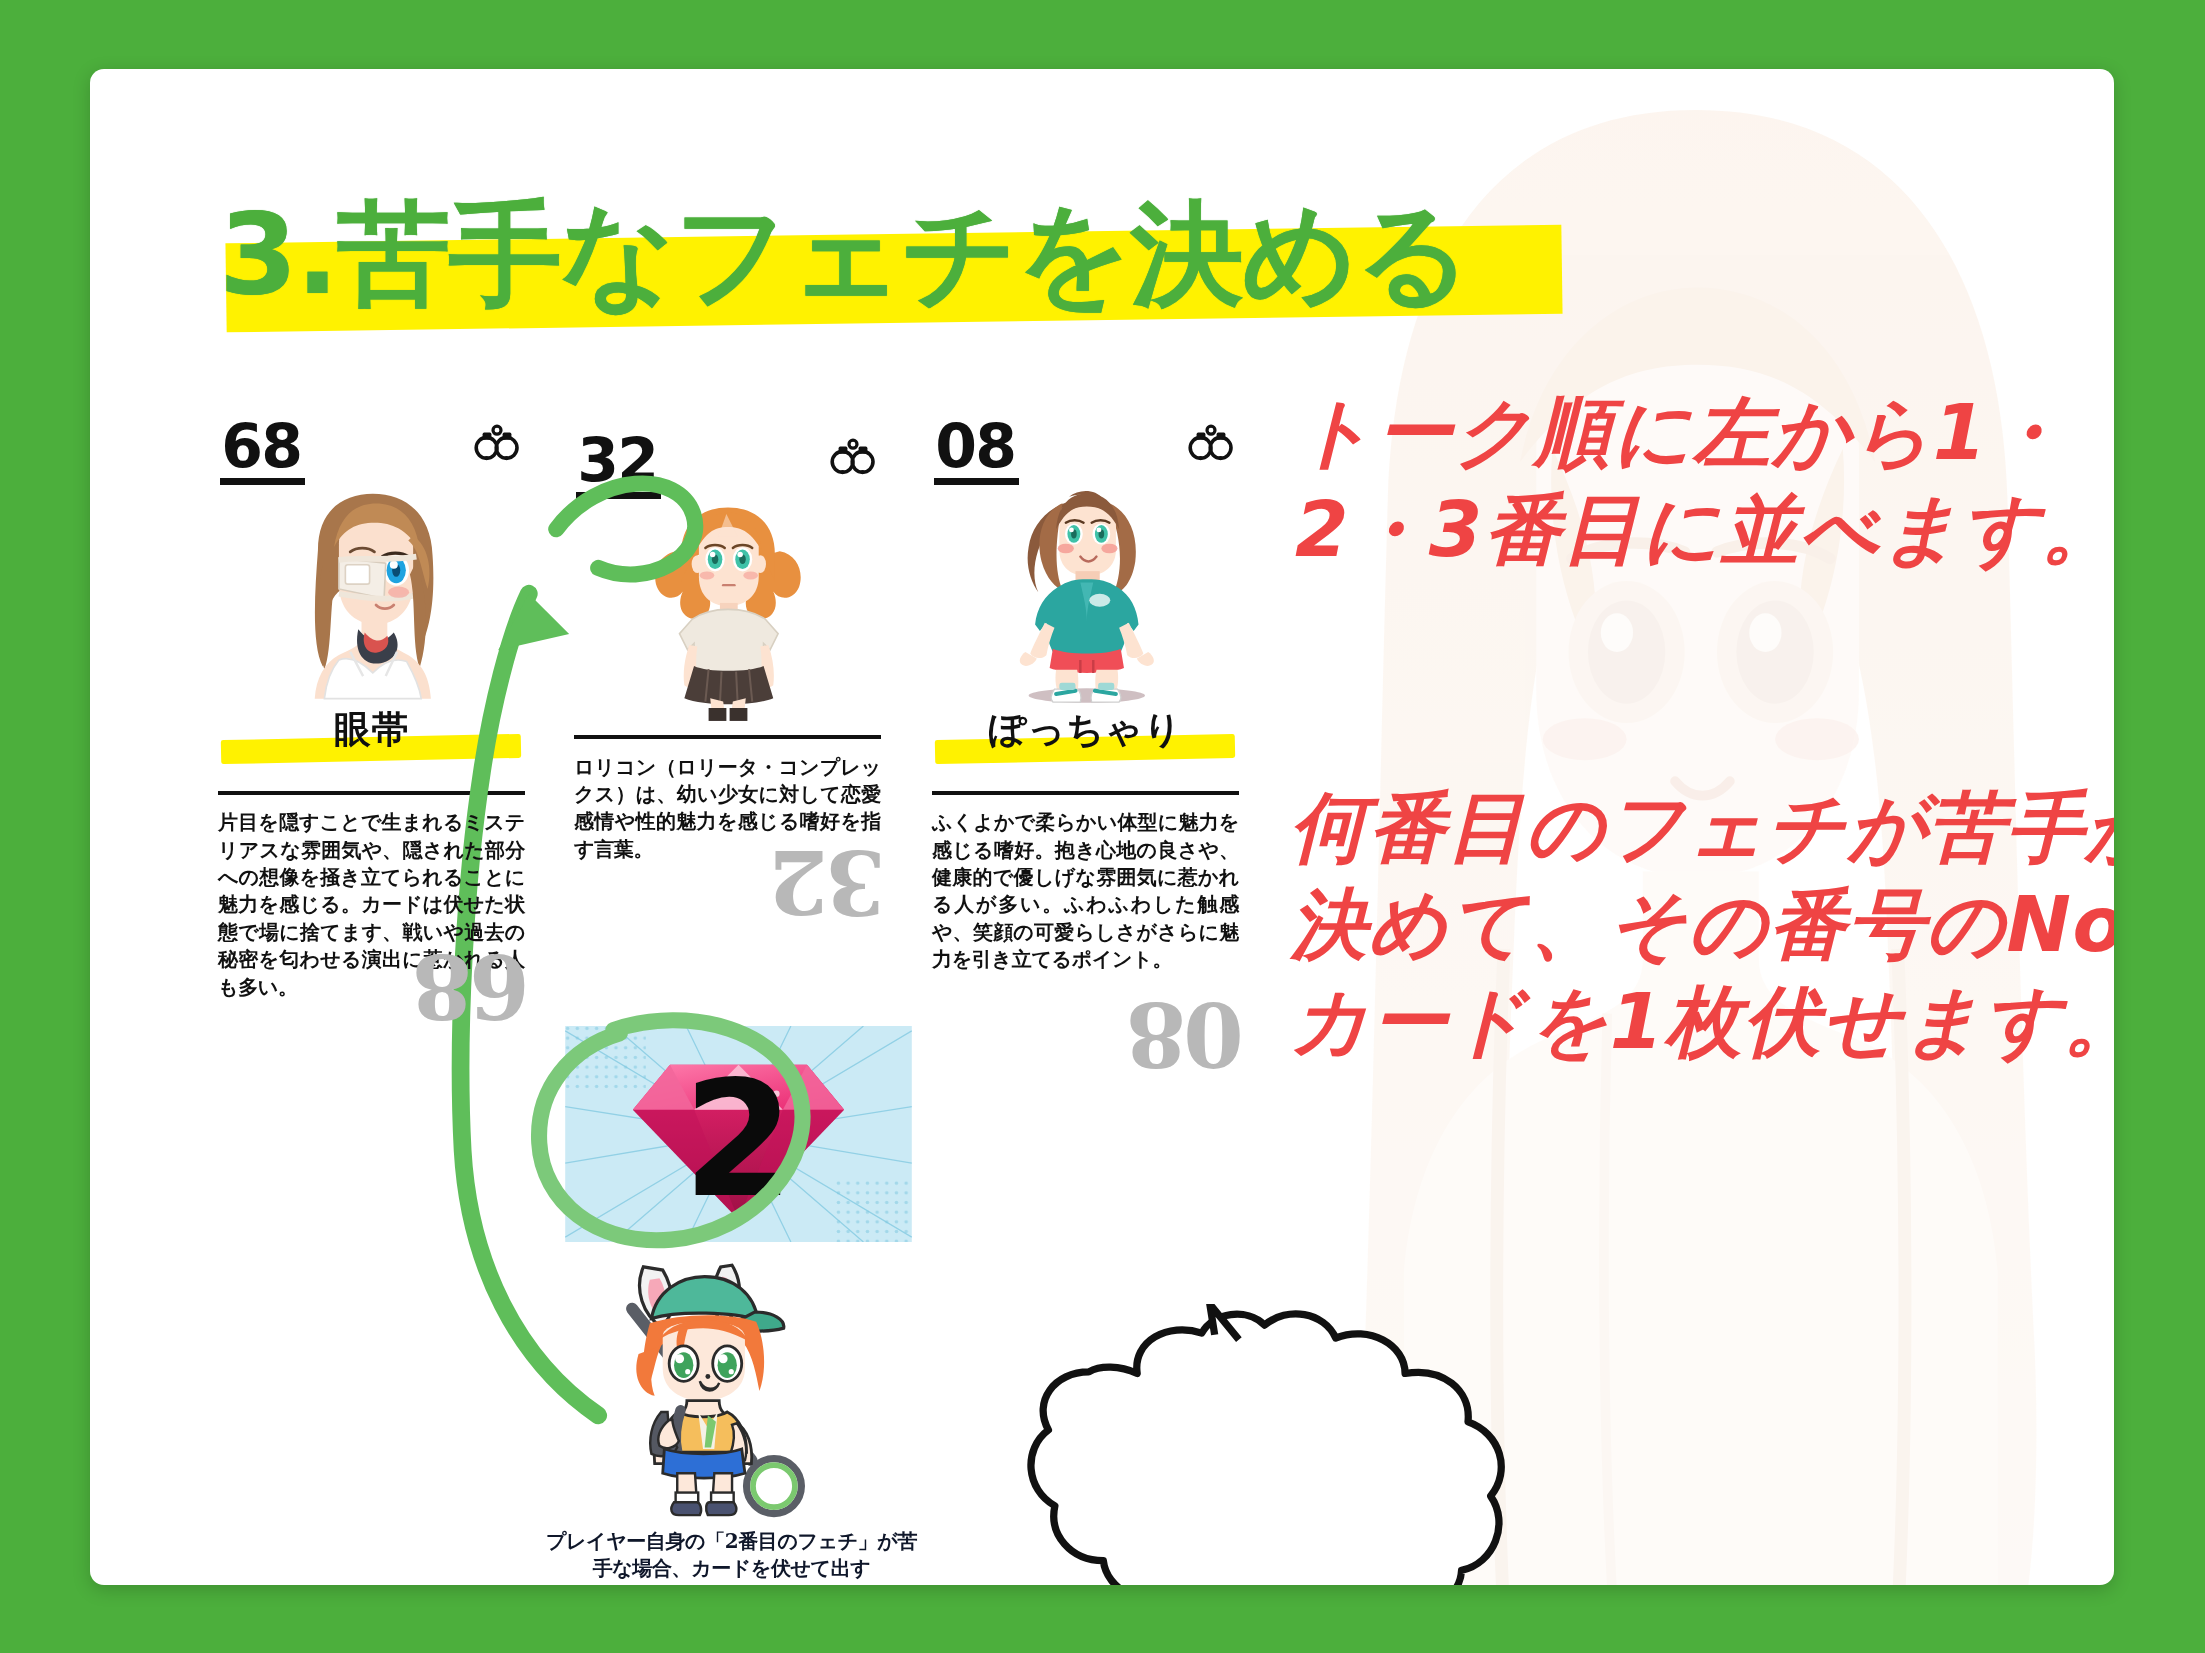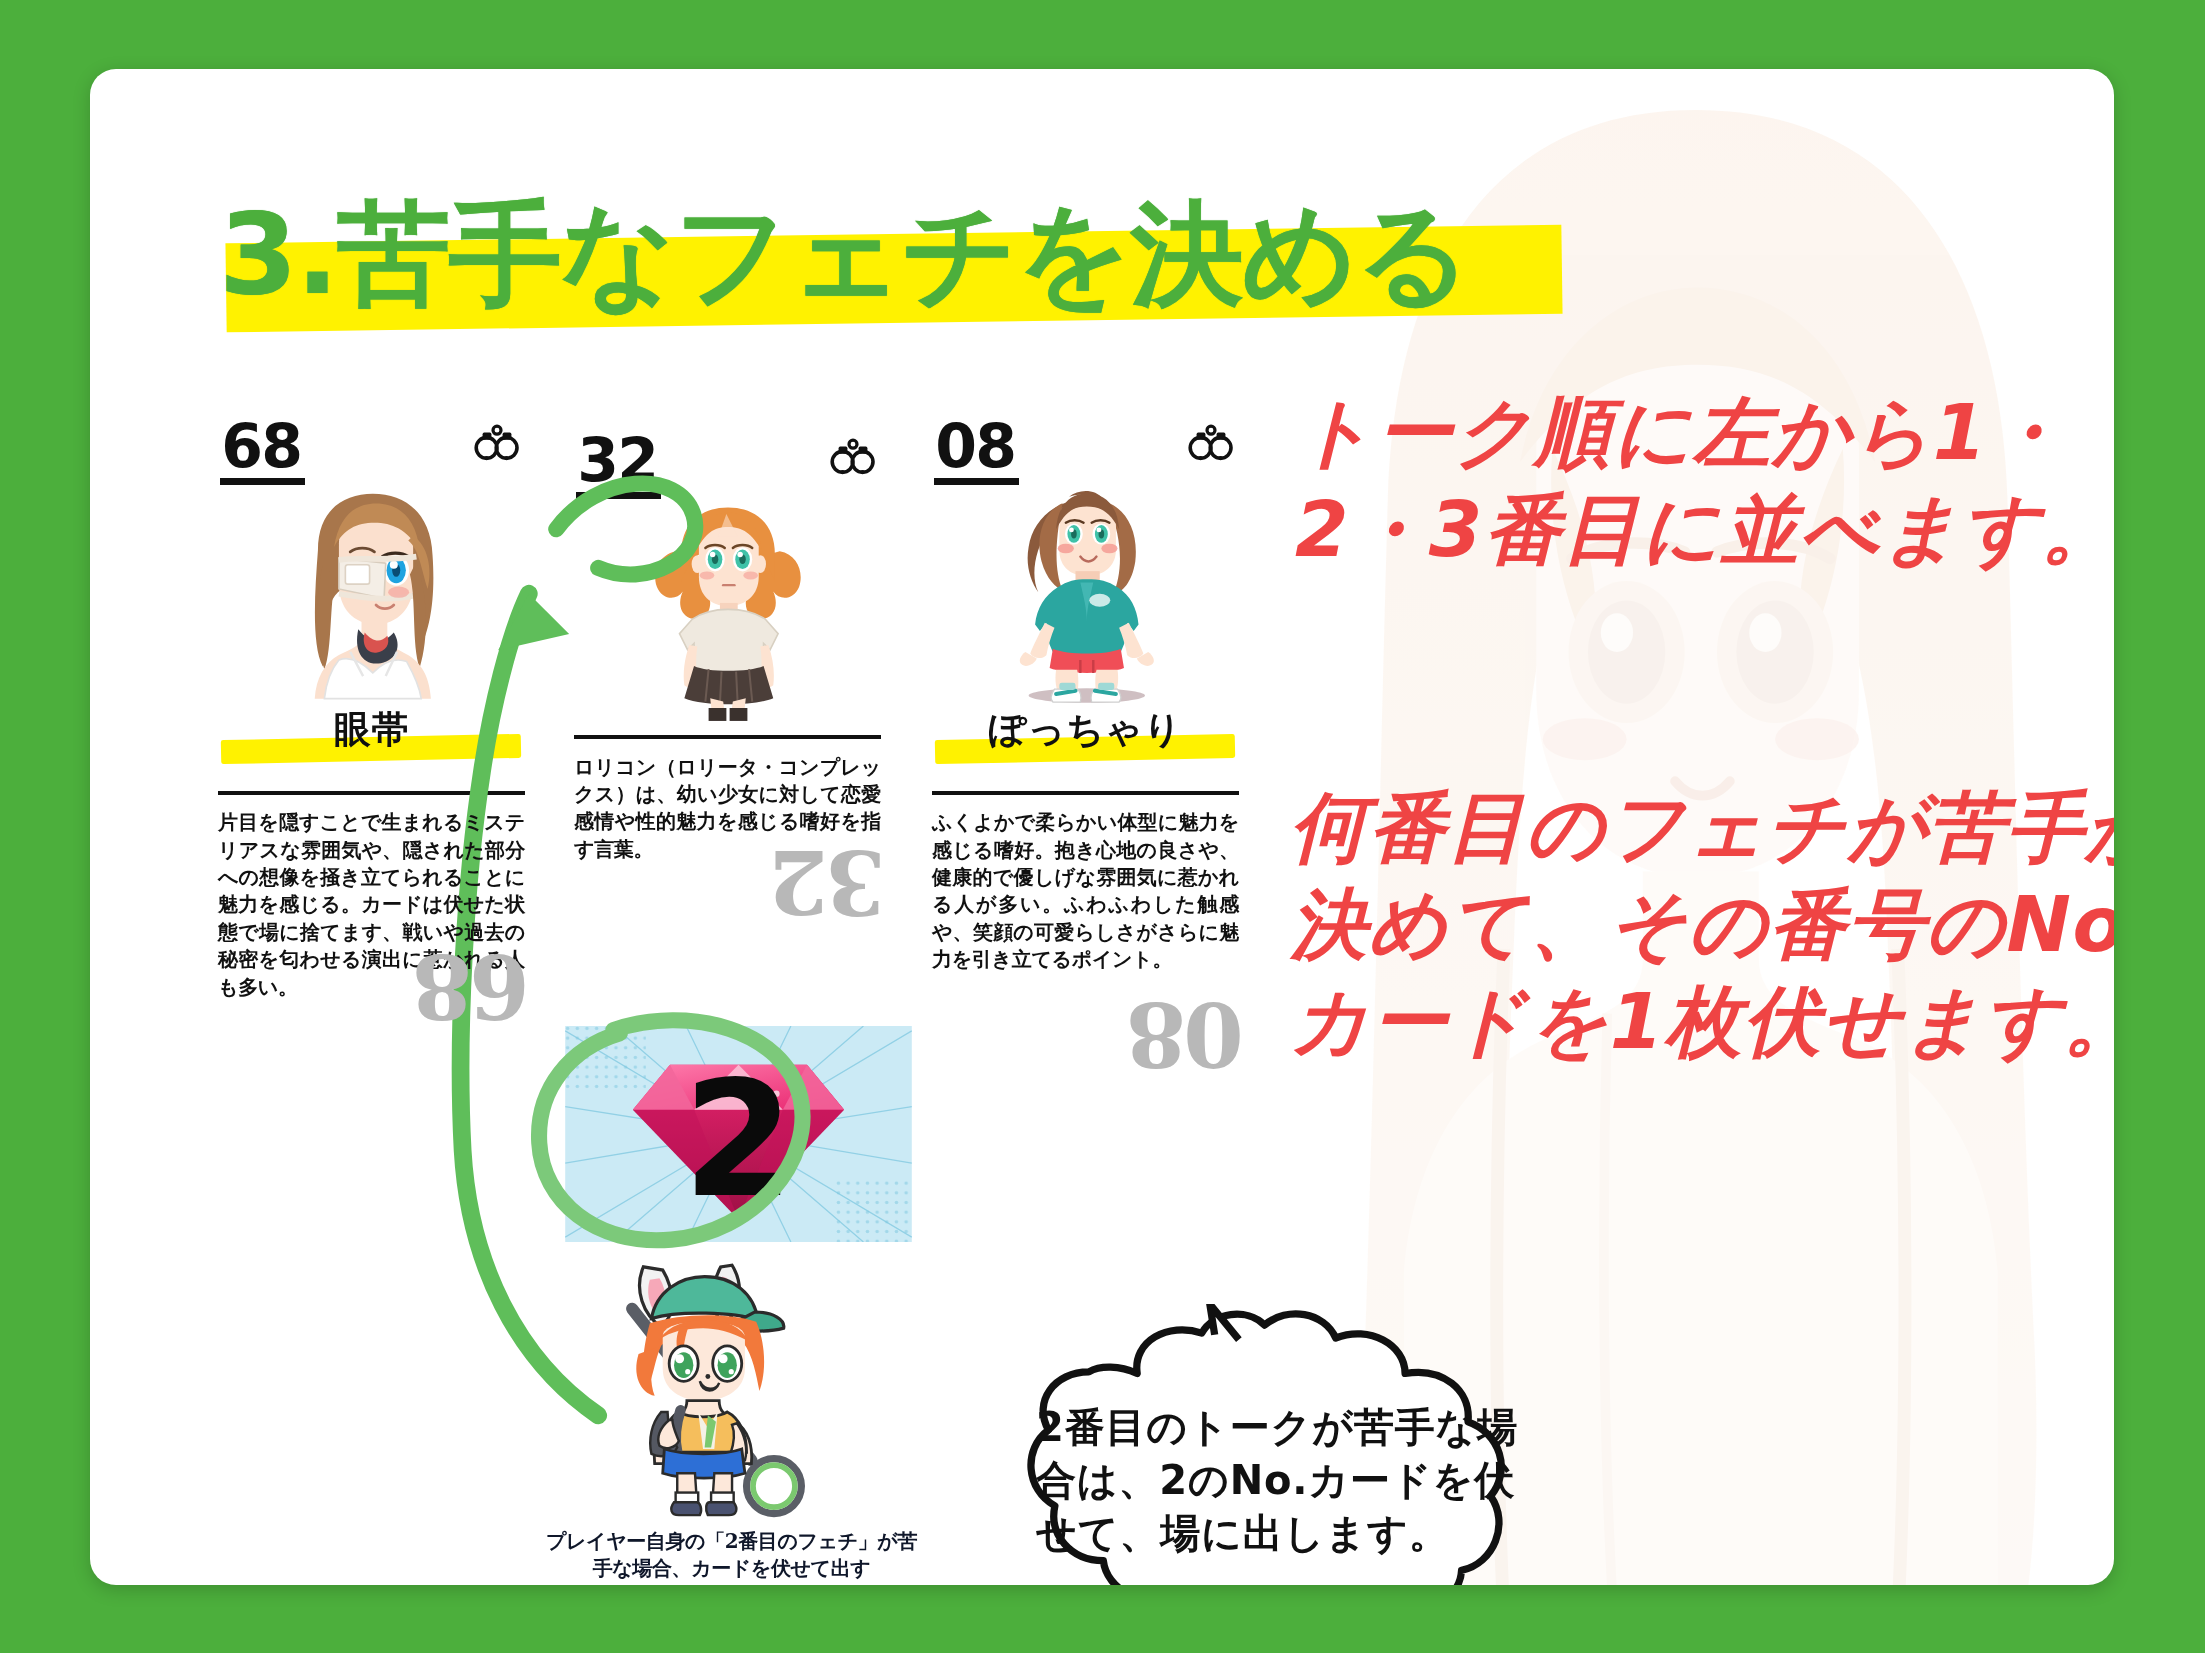--- a/index.html
+++ b/index.html
@@ -15,21 +15,21 @@
     width: 2205px; height: 1653px;
     background: #4CAF3C;
   }
 
   
   #page {
     position: absolute;
     left: 90px; top: 69px;
     width: 2024px; height: 1516px;
     background: #ffffff;
-    border-radius: 26px;
+    border-radius: 14px;
     box-shadow: 0 4.8px 18px rgba(0,0,0,0.18);
     overflow: hidden;
   }
 
   
   #watermark {
     position: absolute;
     left: 1130px; top: -24px;
     width: 952px; height: 1582px;
     opacity: 0.30;
@@ -612,17 +612,16 @@
     <div class="rt" id="rt-2">何番目のフェチが苦手か決めて、その番号のNo.カードを1枚伏せます。</div>
 
     <svg id="bubble" viewBox="0 0 730 410">
       <path d="M206 86 C200 46 244 22 286 36 C300 10 342 4 364 26 C392 2 438 10 452 42 C494 26 538 50 538 86
                C584 78 620 106 616 146 C656 160 670 206 644 238 C668 272 648 322 608 330
                C606 368 560 390 522 374 C506 404 458 412 432 390 C404 412 360 408 342 382
                C310 404 264 394 250 362 C212 376 168 354 164 318 C124 318 96 286 104 250
                C68 230 64 180 96 156 C76 120 104 84 146 84 C160 76 184 76 206 86 Z" fill="#ffffff" stroke="#111111" stroke-width="9" stroke-linejoin="round"></path>
       <path d="M302 38 L296 0 L332 44" fill="#ffffff" stroke="#111111" stroke-width="9" stroke-linejoin="round"></path>
     </svg>
-    <div id="bubble-text">2番目のトークが苦手な場合は、2のNo.カードを伏せて、場に出します。</div>
 
   </div>
 </div>
 
 
 </body></html>

